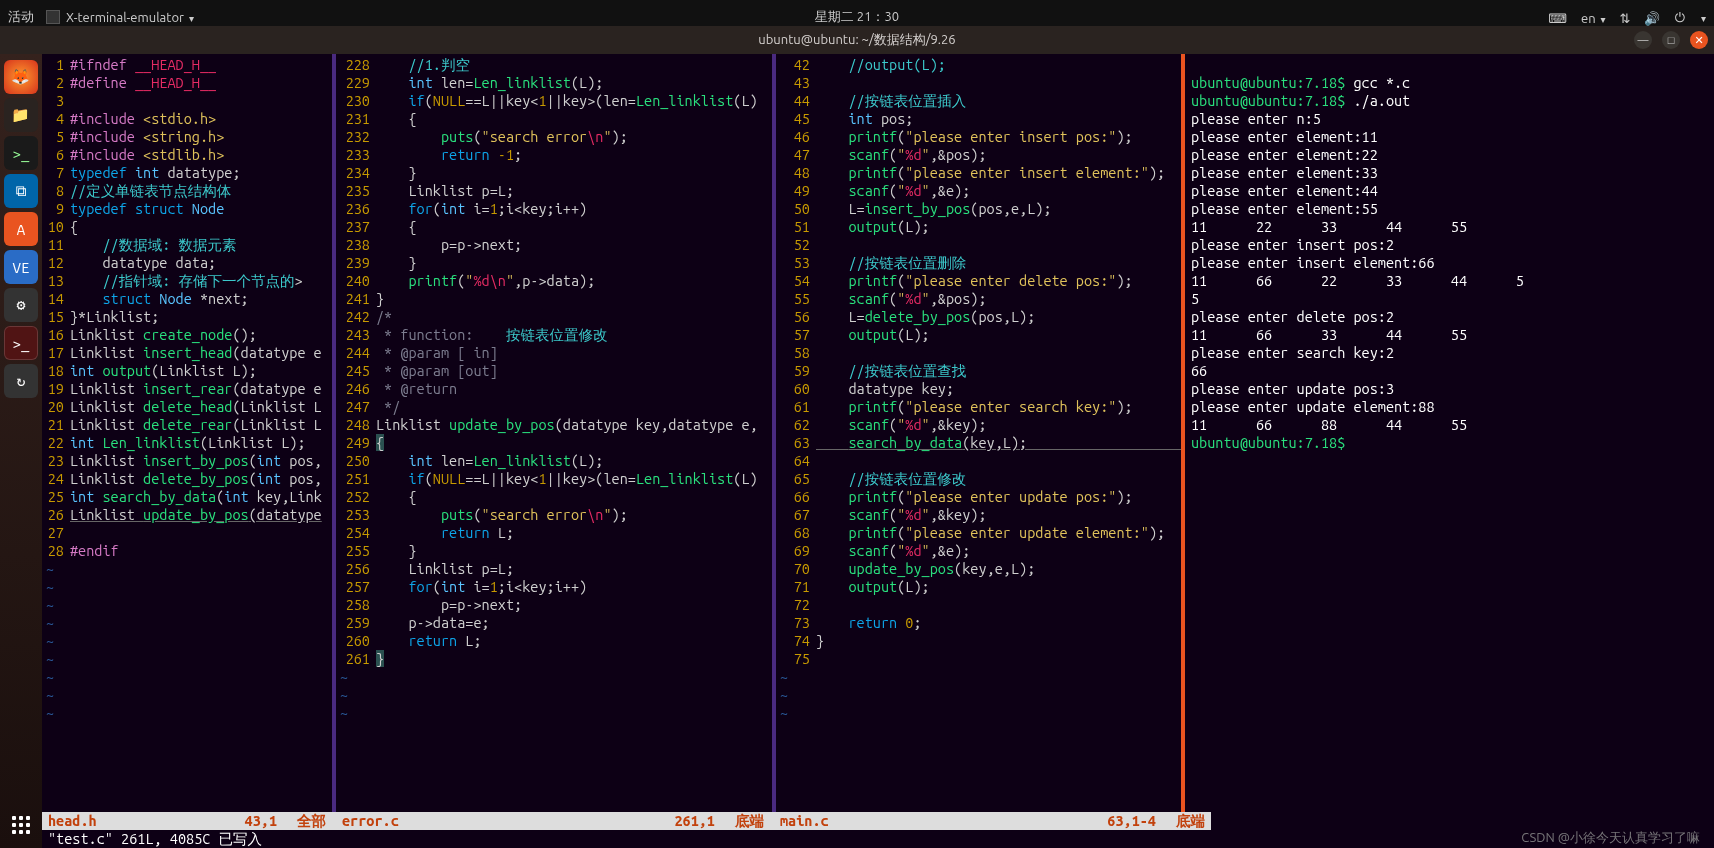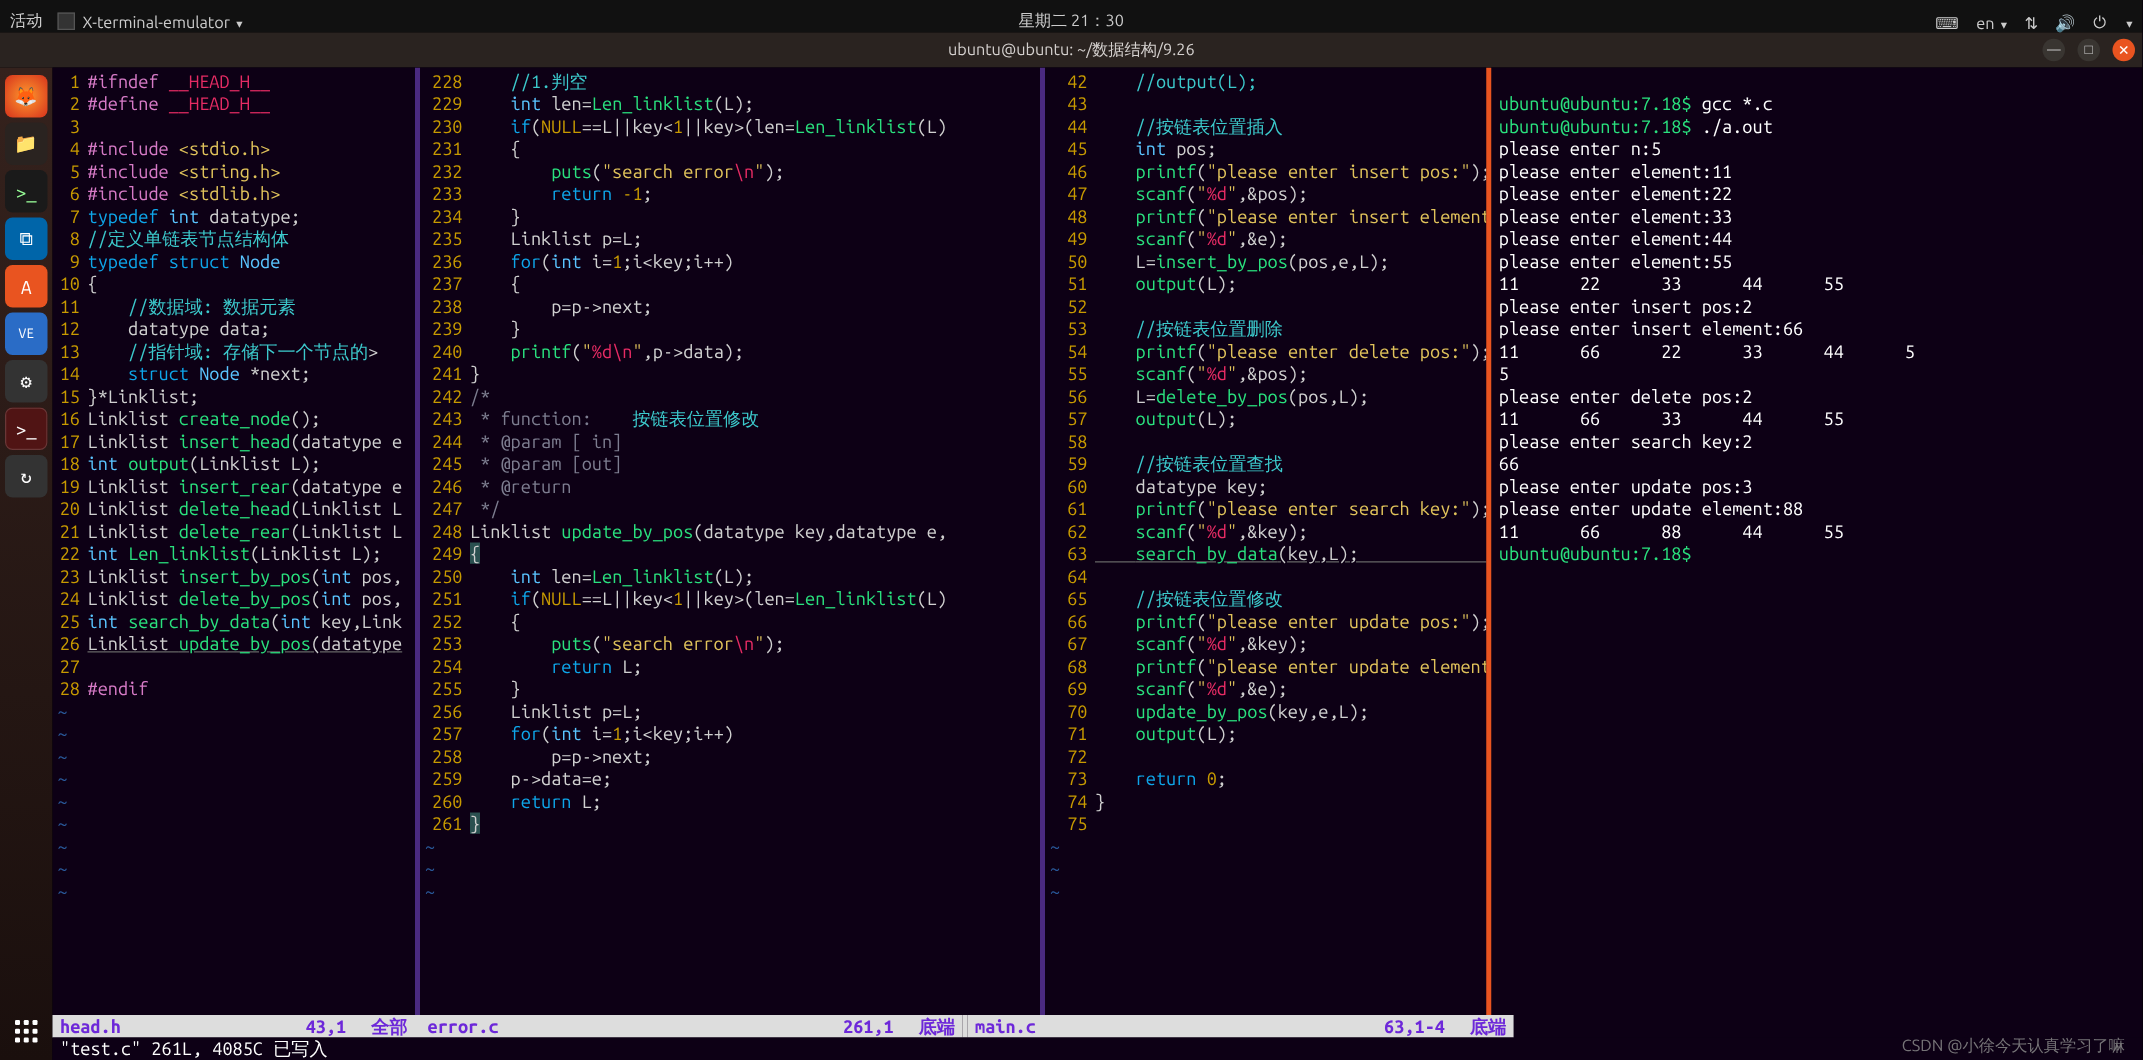--- a/index.html
+++ b/index.html
@@ -17,30 +17,30 @@
 .dock { width:42px; background:linear-gradient(#35221d,#1a0f0d); display:flex; flex-direction:column; align-items:center; padding:6px 0; gap:4px; }
 .dock-icon { width:34px; height:34px; border-radius:6px; display:flex; align-items:center; justify-content:center; font-size:15px; color:#fff; }
 .dock-icon.selected { background:rgba(255,255,255,0.1); box-shadow:inset 0 0 0 1px rgba(255,255,255,0.15); }
 .dock-tooltip { position:absolute; left:44px; top:330px; background:#2a2320; border:1px solid #444; padding:3px 8px; font-family:"Ubuntu",sans-serif; font-size:12px; color:#ddd; border-radius:3px; }
 .apps-btn { width:34px; height:34px; margin-top:auto; display:flex; align-items:center; justify-content:center; }
 .apps-grid { display:grid; grid-template-columns:repeat(3,4px); grid-template-rows:repeat(3,4px); gap:3px; }
 .apps-grid span { background:#fff; border-radius:1px; }
 .term { flex:1; display:flex; flex-direction:column; background:#0d0015; position:relative; font-size:14.5px; line-height:18px; }
 .panes { flex:1; display:flex; overflow:hidden; }
 .pane { display:flex; flex-direction:column; overflow:hidden; }
-.pane1 { width:290px; } .pane2 { width:496px; } .pane3 { width:353px; }
+.pane1 { width:290px; } .pane2 { width:436px; } .pane3 { width:405px; }
 .divider { width:4px; background:#4a2a80; }
 .divider.active { background:#e95420; }
 .code { flex:1; overflow:hidden; padding-top:2px; white-space:pre; }
 .line { display:flex; height:18px; }
 .lnum { color:#c89a00; text-align:right; padding-right:6px; flex-shrink:0; }
 .pane1 .lnum { width:28px; } .pane2 .lnum, .pane3 .lnum { width:40px; }
 .txt { flex:1; }
 .tilde { color:#2a5a9c; padding-left:4px; }
-.status { height:18px; background:#ddd; color:#6d28d9; display:flex; align-items:center; padding:0 6px; font-weight:bold; }
+.status { height:18px; background:#ddd; color:#c2410c; display:flex; align-items:center; padding:0 6px; font-weight:bold; }
 .status .pos { margin-left:auto; margin-right:20px; }
 .msgline { height:18px; background:#0d0015; color:#fff; padding:0 6px; display:flex; align-items:center; }
 .termout { width:345px; padding:20px 6px; white-space:pre; color:#fff; font-size:14.5px; line-height:18px; overflow:hidden; }
 .termout .prompt { color:#2ae07e; }
 .c-pre { color:#d67ac6; } .c-red { color:#e62b64; } .c-str { color:#e0c25b; } .c-kw { color:#0ea5e9; }
 .c-type { color:#5ac4ff; } .c-fn { color:#2ae07e; } .c-num { color:#c89a00; }
 .c-cmt { color:#7d7d90; } .c-cmt2 { color:#3cc9cc; }
 .underlined { text-decoration:underline; text-decoration-color:#666; }
 .hl { background:#2a5050; }
 .watermark { position:absolute; right:14px; bottom:2px; color:#888; font-family:"Ubuntu",sans-serif; font-size:13px; opacity:.85; }
@@ -73,21 +73,21 @@
   </div>
 </div>
 
 <div class="main">
   <div class="dock">
     <div class="dock-icon" style="background:radial-gradient(#ff9a2e,#d6321c);">🦊</div>
     <div class="dock-icon" style="background:#2a2320;">📁</div>
     <div class="dock-icon" style="background:#1a1a1a;color:#9f9">&gt;_</div>
     <div class="dock-icon" style="background:#0065a9;">⧉</div>
     <div class="dock-icon" style="background:#e95420;">A</div>
-    <div class="dock-icon" style="background:#2a6cc6;color:#fff;font-size:11px">VE</div>
+    <div class="dock-icon" style="background:#2a6cc6;color:#fff;font-size:15px">VE</div>
     <div class="dock-icon" style="background:#333;">⚙</div>
     <div class="dock-icon selected" style="background:#501414;">&gt;_</div>
     <div class="dock-icon" style="background:#333;">↻</div>
     <div class="apps-btn">
         <div class="apps-grid">
           <span></span>
           <span></span>
           <span></span>
           <span></span>
           <span></span>

